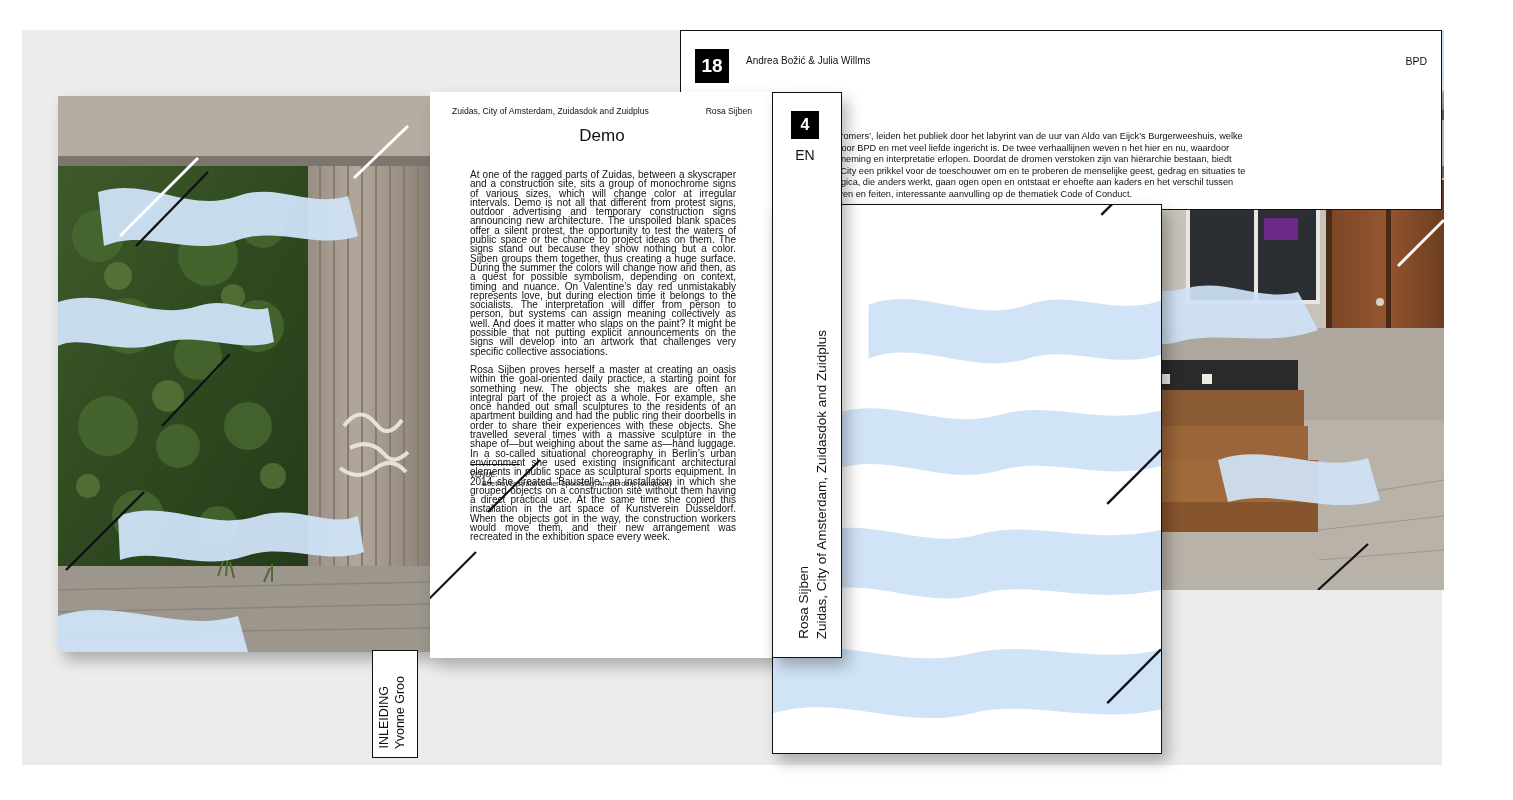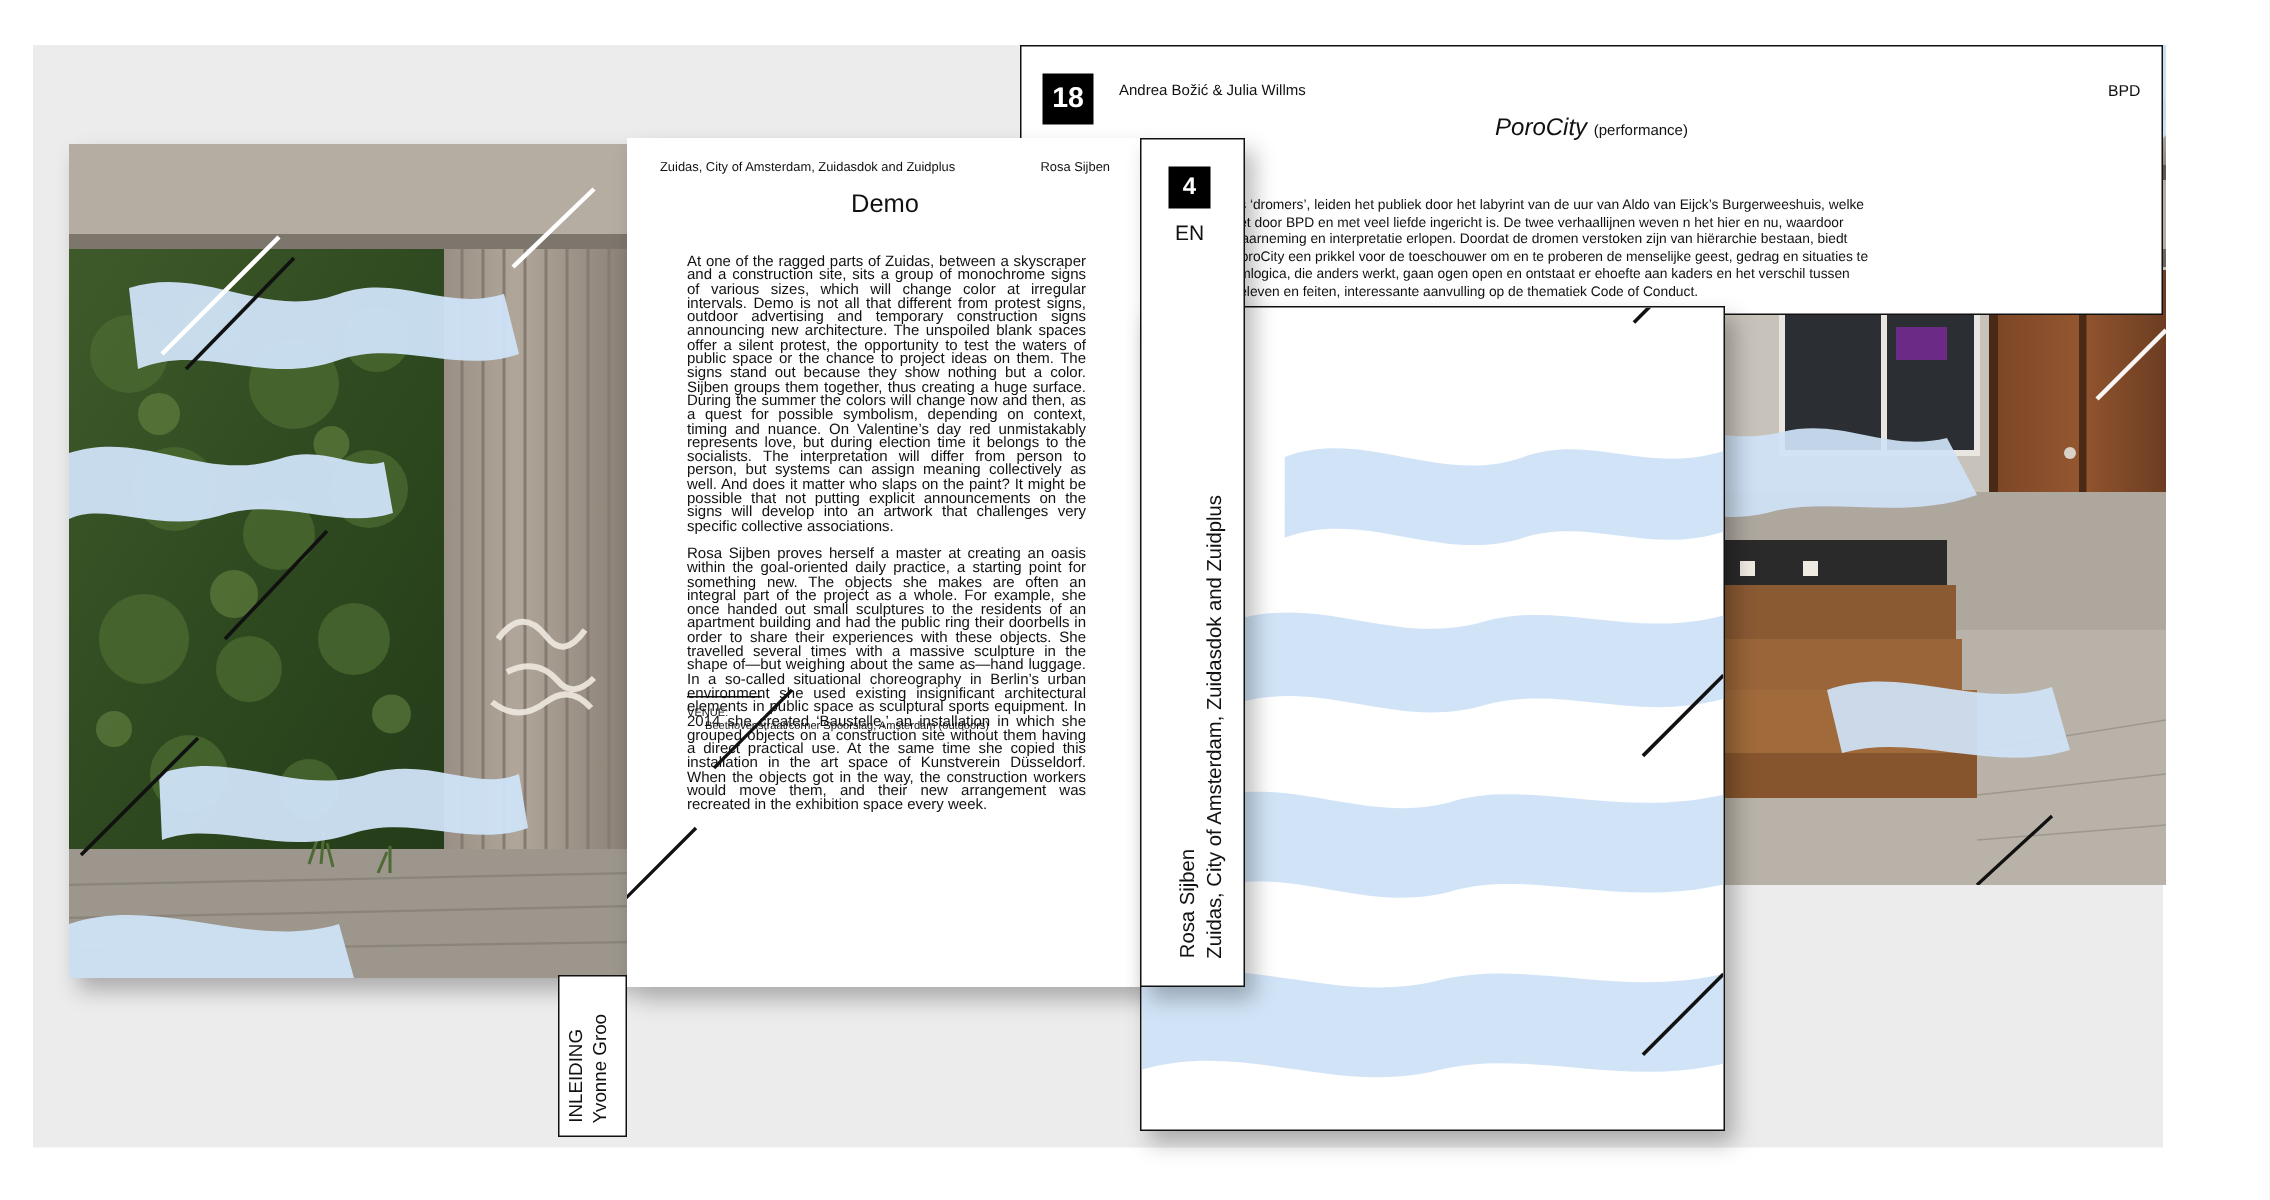--- a/index.html
+++ b/index.html
@@ -13,21 +13,21 @@
   .stage{position:absolute;left:0;top:0;width:1513px;height:800px;overflow:hidden;background:#ffffff;}
 
   
   .backdrop{
     position:absolute;left:22px;top:30px;width:1420px;height:735px;
     background:#ececec;
   }
 
   
   .sheet{position:absolute;background:#fff;box-sizing:border-box;overflow:hidden;}
-  .shadow{box-shadow:6px 8px 14px rgba(0,0,0,.28);}
+  .shadow{box-shadow:6px 8px 14px rgba(0,0,0,.28);margin-left:12px;}
   .bordered{border:1px solid #111;}
 
   
   #back-spread{left:680px;top:30px;width:762px;height:180px;border:1px solid #111;background:#fff;}
   .bs-inner{position:relative;width:100%;height:100%;}
   .num-box{position:absolute;background:#000;color:#fff;display:flex;align-items:center;justify-content:center;
            font-weight:bold;}
   #bs-num{left:14px;top:18px;width:34px;height:34px;font-size:19px;}
   #bs-lang{position:absolute;left:14px;top:58px;width:34px;height:22px;display:flex;align-items:center;justify-content:center;
            font-size:15px;color:#111;}
@@ -146,24 +146,20 @@
       </g>
     </svg>
   </div>
 
   <div id="back-spread" class="sheet">
     <div class="bs-inner">
       <div class="num-box" id="bs-num">18</div>
       <div id="bs-lang">EN</div>
       <div id="bs-author">Andrea Božić &amp; Julia Willms</div>
       <div id="bs-bpd">BPD</div>
-      <div id="bs-title">
-        <span>PoroCity</span>
-        <span class="sub">(performance)</span>
-      </div>
       <div id="bs-body">as ‘dromers’, leiden het publiek door het labyrint van de uur van Aldo van Eijck’s Burgerweeshuis, welke net door BPD en met veel liefde ingericht is. De twee verhaallijnen weven n het hier en nu, waardoor waarneming en interpretatie erlopen. Doordat de dromen verstoken zijn van hiërarchie bestaan, biedt PoroCity een prikkel voor de toeschouwer om en te proberen de menselijke geest, gedrag en situaties te omlogica, die anders werkt, gaan ogen open en ontstaat er ehoefte aan kaders en het verschil tussen beleven en feiten, interessante aanvulling op de thematiek Code of Conduct.</div>
     </div>
   </div>
 
   <div id="photo-left" class="sheet shadow">
     <svg viewBox="0 0 372 556" preserveAspectRatio="none" width="372" height="556">
       <defs>
         <linearGradient id="ivy" x1="0" y1="0" x2="1" y2="1">
           <stop offset="0" stop-color="#3f5a2a"></stop>
             <stop offset="0.5" stop-color="#2f4a20"></stop>

